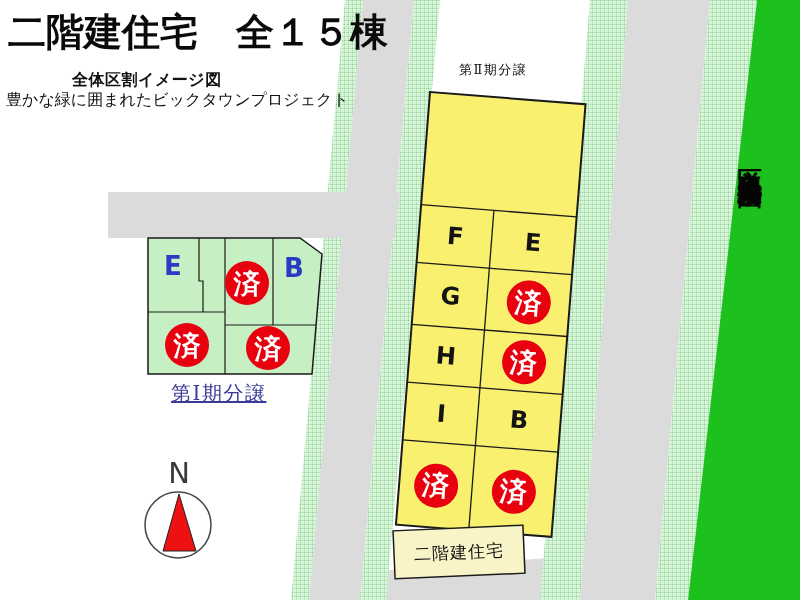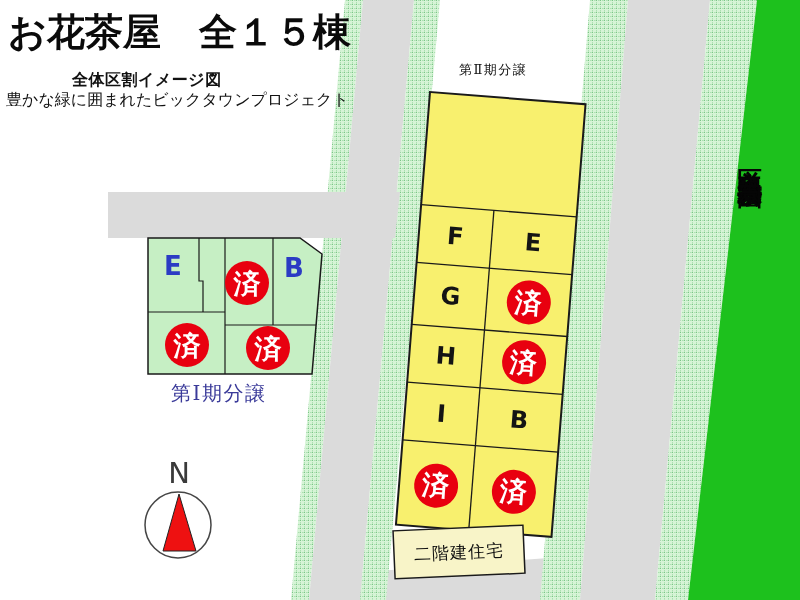--- a/index.html
+++ b/index.html
@@ -10,21 +10,21 @@
   .stage svg.bg{position:absolute;left:0;top:0;width:800px;height:600px;}
   .abs{position:absolute;}
   .serif{font-family:"Liberation Serif","DejaVu Serif",serif;}
 
   .main-title{left:8px;top:12px;font-size:38px;font-weight:900;color:#0A0A0A;
     letter-spacing:0;white-space:nowrap;line-height:1.1;}
   .sub1{left:72px;top:70px;font-size:16px;font-weight:600;color:#111;letter-spacing:.5px;white-space:nowrap;}
   .sub2{left:6px;top:90px;font-size:16px;font-weight:400;color:#111;letter-spacing:0;white-space:nowrap;}
 
   .phase2-label{left:459px;top:61px;font-size:13px;color:#111;letter-spacing:1.5px;white-space:nowrap;}
-  .phase1-label{left:171px;top:380px;font-size:20px;color:#3A3A99;letter-spacing:1.5px;white-space:nowrap;}
+  .phase1-label{left:171px;top:380px;font-size:20px;color:#3A3A99;letter-spacing:1.5px;white-space:nowrap;text-decoration:underline;}
 
   .park-label{left:736px;top:148px;writing-mode:vertical-rl;text-orientation:upright;
     font-size:25px;font-weight:800;color:#050505;letter-spacing:2px;line-height:1.05;white-space:nowrap;}
 
   .building-label{left:394px;top:528px;width:130px;height:48px;display:flex;align-items:center;
     justify-content:center;font-size:17px;color:#111;letter-spacing:1px;
     transform:rotate(-2.5deg);transform-origin:50% 50%;white-space:nowrap;}
 
   .north-letter{left:164px;top:459px;width:30px;height:32px;text-align:center;
     font-size:29px;font-weight:400;color:#3A3A3A;line-height:1;}
@@ -96,21 +96,21 @@
     <g transform="rotate(-2.5 459 552)">
       <rect x="394" y="528" width="130" height="48" fill="#F8F4C8" stroke="#1A1A1A" stroke-width="1.5"></rect>
     </g>
 
     <g>
       <circle cx="178" cy="525" r="33" fill="none" stroke="#454545" stroke-width="1.5"></circle>
       <polygon points="179,494 163,551 196,551" fill="#EE1111" stroke="#222222" stroke-width="1"></polygon>
     </g>
   </svg>
 
-  <div class="abs main-title">お花茶屋　全１５棟</div>
+  <div class="abs main-title">二階建住宅　全１５棟</div>
   <div class="abs sub1 serif">全体区割イメージ図</div>
   <div class="abs sub2 serif">豊かな緑に囲まれたビックタウンプロジェクト</div>
 
   <div class="abs phase2-label serif">第Ⅱ期分譲</div>
   <div class="abs phase1-label serif">第Ⅰ期分譲</div>
 
   <div class="abs park-label">区立曳舟川親水公園</div>
 
   <div class="abs building-label serif">二階建住宅</div>
 

